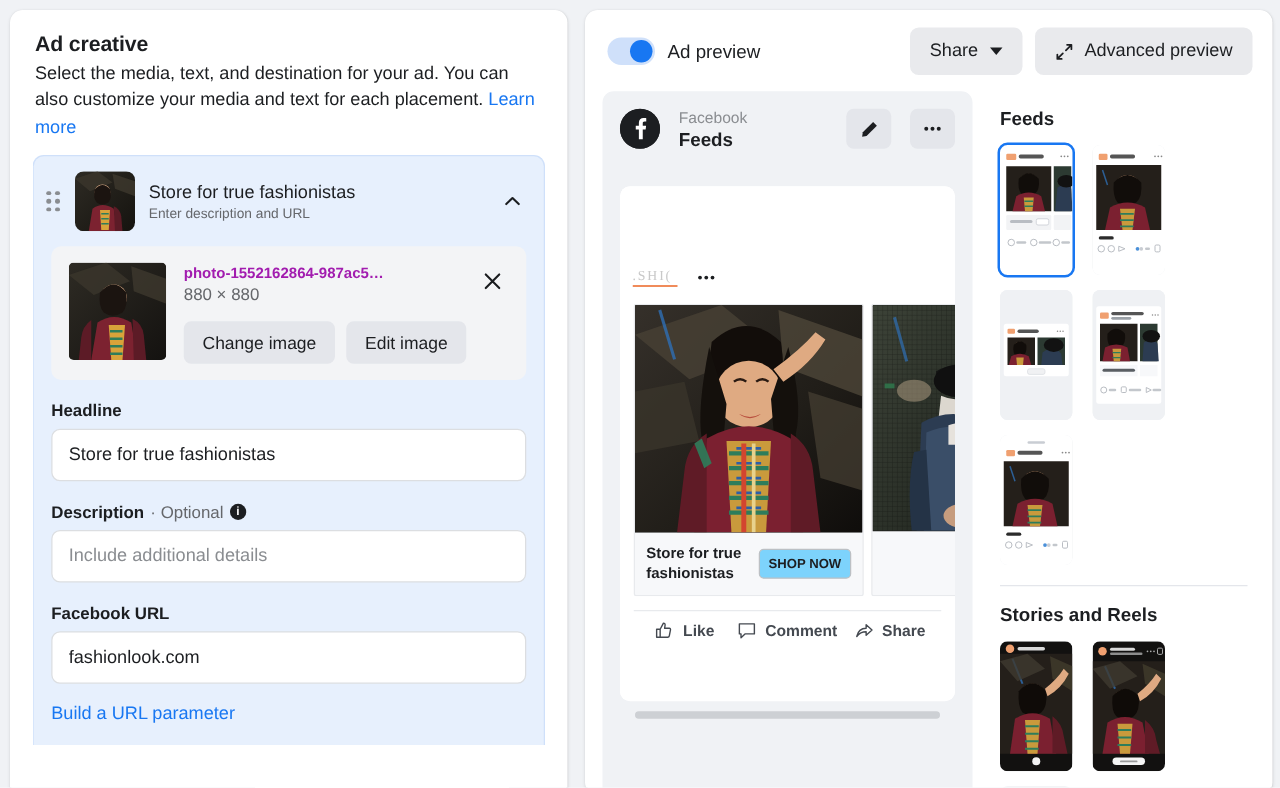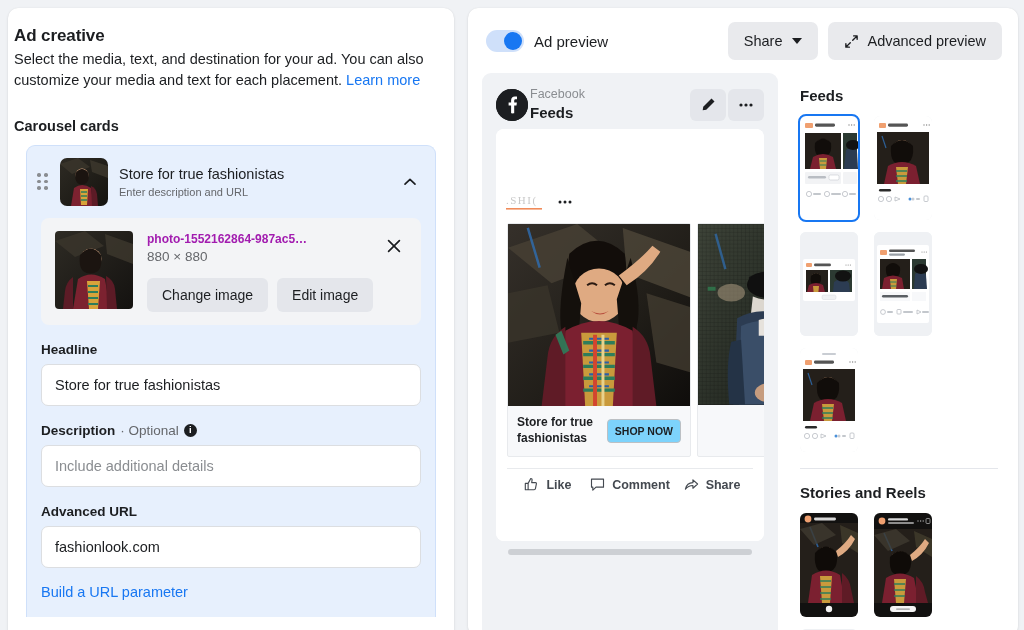--- a/index.html
+++ b/index.html
@@ -12,21 +12,21 @@
   }
   .app { position: relative; width: 1024px; height: 630px; display: flex; gap: 14px; padding: 8px 6px 0 8px; }
 
   
   .left-panel {
     width: 446px; flex: 0 0 446px; height: 640px;
     background: #fff; border-radius: 10px;
     box-shadow: 0 1px 3px rgba(0,0,0,.10), 0 0 1px rgba(0,0,0,.08);
     padding: 18px 0 0 0; overflow: hidden; position: relative;
   }
-  .lp-pad { padding: 0 6px; }
+  .lp-pad { padding: 0 20px; }
   .section-title { font-size: 17px; font-weight: 700; color: #1c1e21; letter-spacing: -.1px; }
   .section-desc { font-size: 14.5px; color: #1c1e21; line-height: 1.47; margin-top: 3px; }
   .link { color: #1877f2; cursor: pointer; text-decoration: none; }
   .sub-title { font-size: 14.5px; font-weight: 700; color: #1c1e21; margin-top: 26px; }
 
   
   .carousel-card {
     margin-top: 11px; background: #e7f0fd;
     border-radius: 9px 9px 0 0; border: 1px solid #cfe0fa; border-bottom: none;
     margin-left: 18px; margin-right: 18px;
@@ -97,21 +97,21 @@
   .caret { width: 0; height: 0; border-left: 5px solid transparent; border-right: 5px solid transparent; border-top: 6px solid #1c1e21; }
 
   .rp-body { flex: 1 1 auto; display: flex; min-height: 0; padding: 0 0 0 0; }
 
   
   .preview-col {
     width: 296px; flex: 0 0 296px; background: #f0f2f5;
     margin: 0 0 0 14px; border-radius: 9px 9px 0 0; padding: 14px 14px 0 14px;
     display: flex; flex-direction: column; min-height: 0; position: relative;
   }
-  .pv-head { display: flex; align-items: center; gap: 2px; flex: 0 0 auto; padding-bottom: 7px; }
+  .pv-head { display: flex; gap: 15px; flex: 0 0 auto; padding-bottom: 27px; }
   .fb-logo { width: 32px; height: 32px; border-radius: 50%; background: #1c1e21; flex: 0 0 auto; display: flex; align-items: center; justify-content: center; }
   .pv-head-meta { flex: 1 1 auto; }
   .pv-platform { font-size: 12.5px; color: #8a8d91; line-height: 1.25; }
   .pv-placement { font-size: 15px; font-weight: 700; color: #1c1e21; line-height: 1.3; }
   .ibtn {
     width: 36px; height: 32px; border-radius: 6px; background: #e4e6eb; border: none;
     display: flex; align-items: center; justify-content: center; cursor: pointer; flex: 0 0 auto; color: #1c1e21;
   }
 
   .post-card { background: #fff; border-radius: 8px; overflow: hidden; flex: 0 0 auto; }
@@ -163,21 +163,20 @@
 
 <div class="app">
 
   <div class="left-panel">
     <div class="lp-pad">
       <div class="section-title">Ad creative</div>
       <div class="section-desc">
         <span>Select the media, text, and destination for your ad. You can also customize your media and text for each placement.</span>
         <span class="link">Learn more</span>
       </div>
-      <div class="sub-title">Carousel cards</div>
     </div>
 
     <div class="carousel-card">
       <div class="cc-header">
         <span class="drag-handle">
           <i></i>
             <i></i>
             <i></i>
             <i></i>
             <i></i>
@@ -256,21 +255,21 @@
         <input class="tinput" type="text" value="Store for true fashionistas" style="">
 
         <div class="field-label">
           <span>Description</span>
           <span class="field-opt">· Optional</span>
           <i class="info-i">i</i>
         </div>
         <input class="tinput" type="text" placeholder="Include additional details" style="">
 
         <div class="field-label">
-          <span>Advanced URL</span>
+          <span>Facebook URL</span>
         </div>
         <input class="tinput" type="text" value="fashionlook.com" style="">
 
         <a class="link build-link">Build a URL parameter</a>
       </div>
     </div>
   </div>
 
   <div class="right-panel">
 

